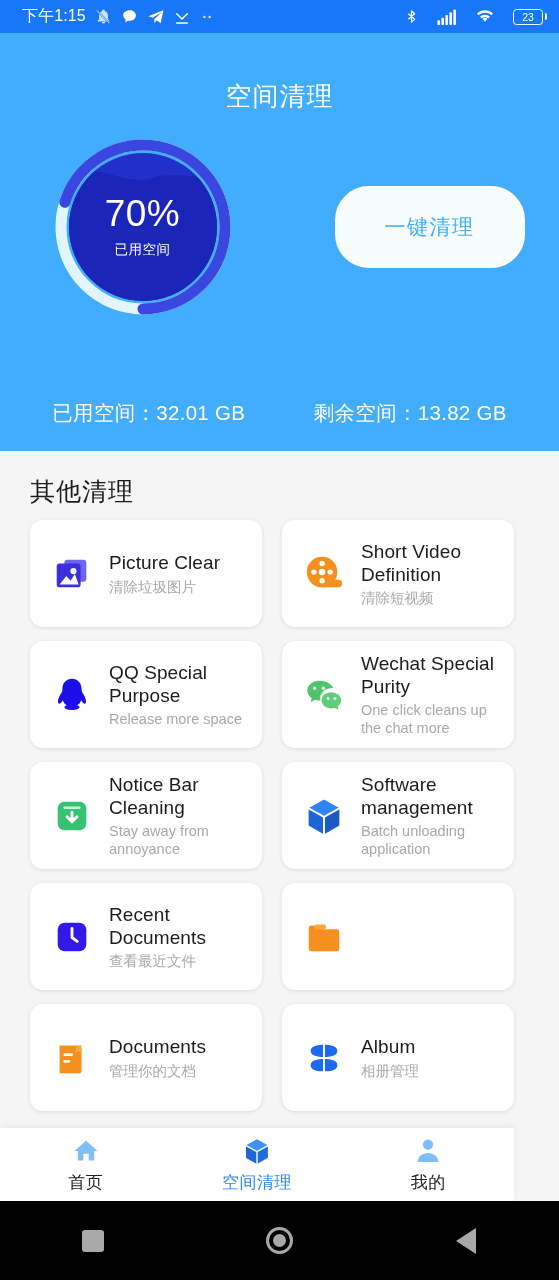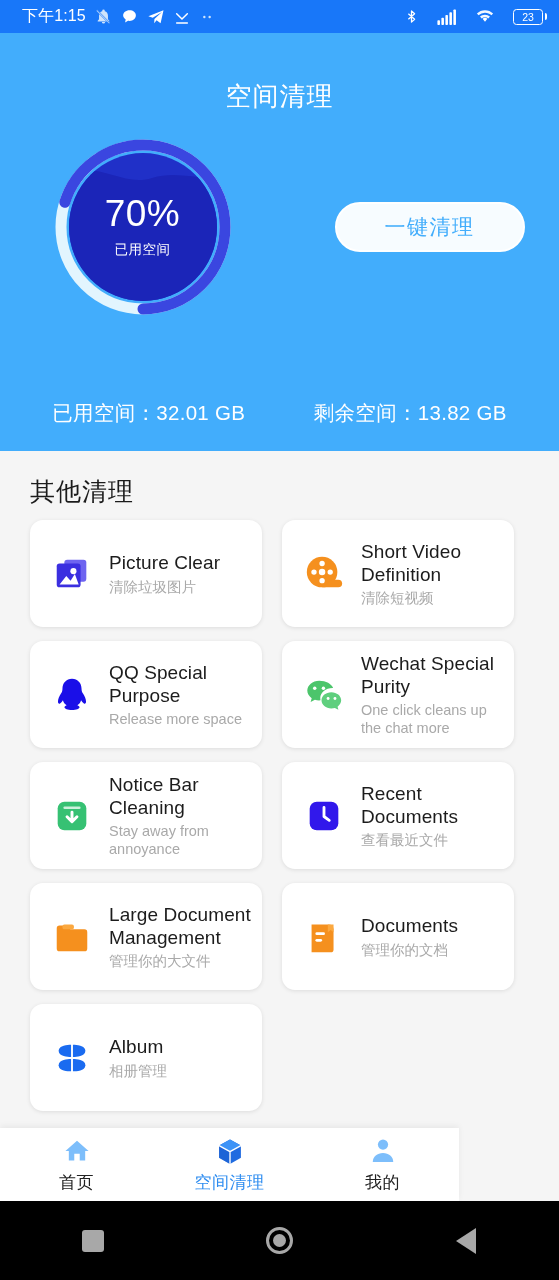--- a/index.html
+++ b/index.html
@@ -42,21 +42,21 @@
   .gauge svg { position:absolute; inset:0; }
   .gauge-label {
     position:absolute; inset:0; display:flex; flex-direction:column;
     align-items:center; justify-content:center; color:#fff; pointer-events:none;
   }
   .gauge-pct { font-size:37px; font-weight:400; line-height:1; letter-spacing:.5px; }
   .gauge-sub { font-size:13.5px; margin-top:9px; letter-spacing:.5px; }
 
   .clean-btn {
     margin-left:auto; margin-right:18px;
-    width:190px; height:50px; border:2.2px solid #ffffff; border-radius:34px;
+    width:190px; height:82px; border:2.2px solid #ffffff; border-radius:34px;
     background:rgba(255,255,255,.96);
     color:#42ADFC; font-size:21px; letter-spacing:1.5px;
     display:flex; align-items:center; justify-content:center; cursor:pointer;
   }
 
   .stats {
     position:absolute; bottom:24px; left:0; width:100%;
     display:flex; justify-content:space-around; color:#fff; font-size:20.5px;
     padding:0 18px; letter-spacing:.3px;
   }
@@ -72,21 +72,21 @@
     display:flex; align-items:center; padding:0 0 0 20px; gap:15px;
     overflow:hidden; cursor:pointer;
   }
   .card-ico { width:44px; height:44px; flex:0 0 44px; display:flex; align-items:center; justify-content:center; }
   .card-txt { overflow:hidden; padding-right:4px; }
   .card-title { font-size:19px; color:#1c1c1c; line-height:1.22; letter-spacing:.1px; }
   .card-sub { font-size:14.5px; color:#a9a9a9; line-height:1.25; margin-top:3px; }
 
   
   .bottomnav {
-    position:absolute; left:0; bottom:79px; width:459px; height:73px;
+    position:absolute; left:0; bottom:79px; width:514px; height:73px;
     background:#fff; display:flex; align-items:center; z-index:30;
     box-shadow:0 -2px 6px rgba(0,0,0,.06);
   }
   .nav-item {
     flex:1; display:flex; flex-direction:column; align-items:center;
     justify-content:center; gap:5px; cursor:pointer;
   }
   .nav-label { font-size:17px; color:#222; letter-spacing:.5px; }
   .nav-item.active .nav-label { color:#2D8CF0; }
 
@@ -262,44 +262,55 @@
             <rect x="13" y="12" width="18" height="2.6" rx="1.3" fill="#fff" opacity=".75"></rect>
             <path d="M22 18v10m0 0-5.2-5.2M22 28l5.2-5.2" stroke="#fff" stroke-width="3.1" fill="none" stroke-linecap="round" stroke-linejoin="round"></path>
           </svg>
         </span>
         <span class="card-txt">
           <span class="card-title">Notice Bar Cleaning</span>
           <span class="card-sub" style="display:block">Stay away from annoyance</span>
         </span>
       </div>
 
+      <div class="card">
+        <span class="card-ico">
+          <svg width="42" height="42" viewBox="0 0 44 44">
+            <path d="M22 5 38 14v18L22 41 6 32V14z" fill="#1F6BE0"></path>
+            <path d="M22 5 38 14 22 23 6 14z" fill="#2E86F5"></path>
+            <path d="M22 23v18L6 32V14z" fill="#1B5FD0" opacity=".55"></path>
+            <path d="M22 23 38 14v18l-16 9z" fill="#1246A8" opacity=".45"></path>
+            <path d="M22 23v18M22 23 6 14M22 23l16-9" stroke="#fff" stroke-width="2" fill="none" stroke-linecap="round"></path>
+          </svg>
+        </span>
+        <span class="card-txt">
+          <span class="card-title">Software management</span>
+          <span class="card-sub" style="display:block">Batch unloading application</span>
+        </span>
+      </div>
 
       <div class="card">
         <span class="card-ico">
           <svg width="42" height="42" viewBox="0 0 44 44">
             <rect x="7" y="7" width="30" height="30" rx="7.5" fill="#3118EB"></rect>
             <path d="M22 13v9.5l5.5 4" stroke="#fff" stroke-width="3" fill="none" stroke-linecap="round" stroke-linejoin="round"></path>
           </svg>
         </span>
         <span class="card-txt">
           <span class="card-title">Recent Documents</span>
           <span class="card-sub" style="display:block">查看最近文件</span>
         </span>
       </div>
 
       <div class="card">
         <span class="card-ico">
           <svg width="42" height="42" viewBox="0 0 44 44">
             <path d="M6 13a3 3 0 0 1 3-3h8l3.2 4H35a3 3 0 0 1 3 3v17a3 3 0 0 1-3 3H9a3 3 0 0 1-3-3z" fill="#F5901E"></path>
             <rect x="12" y="9" width="12" height="5" rx="2" fill="#FBA83F"></rect>
           </svg>
-        </span>
-        <span class="card-txt">
-          <span class="card-title">Large Document Management</span>
-          <span class="card-sub" style="display:block">管理你的大文件</span>
         </span>
       </div>
 
       <div class="card">
         <span class="card-ico">
           <svg width="42" height="42" viewBox="0 0 44 44">
             <path d="M9 9h18a5 5 0 0 1 5 5v21a3 3 0 0 1-3 3H9z" fill="#F5901E"></path>
             <path d="M32 9h-6v8l3-2.4 3 2.4z" fill="#FBA83F"></path>
             <rect x="13" y="17" width="10" height="3" rx="1.5" fill="#fff"></rect>
             <rect x="13" y="24" width="7" height="3" rx="1.5" fill="#fff"></rect>

